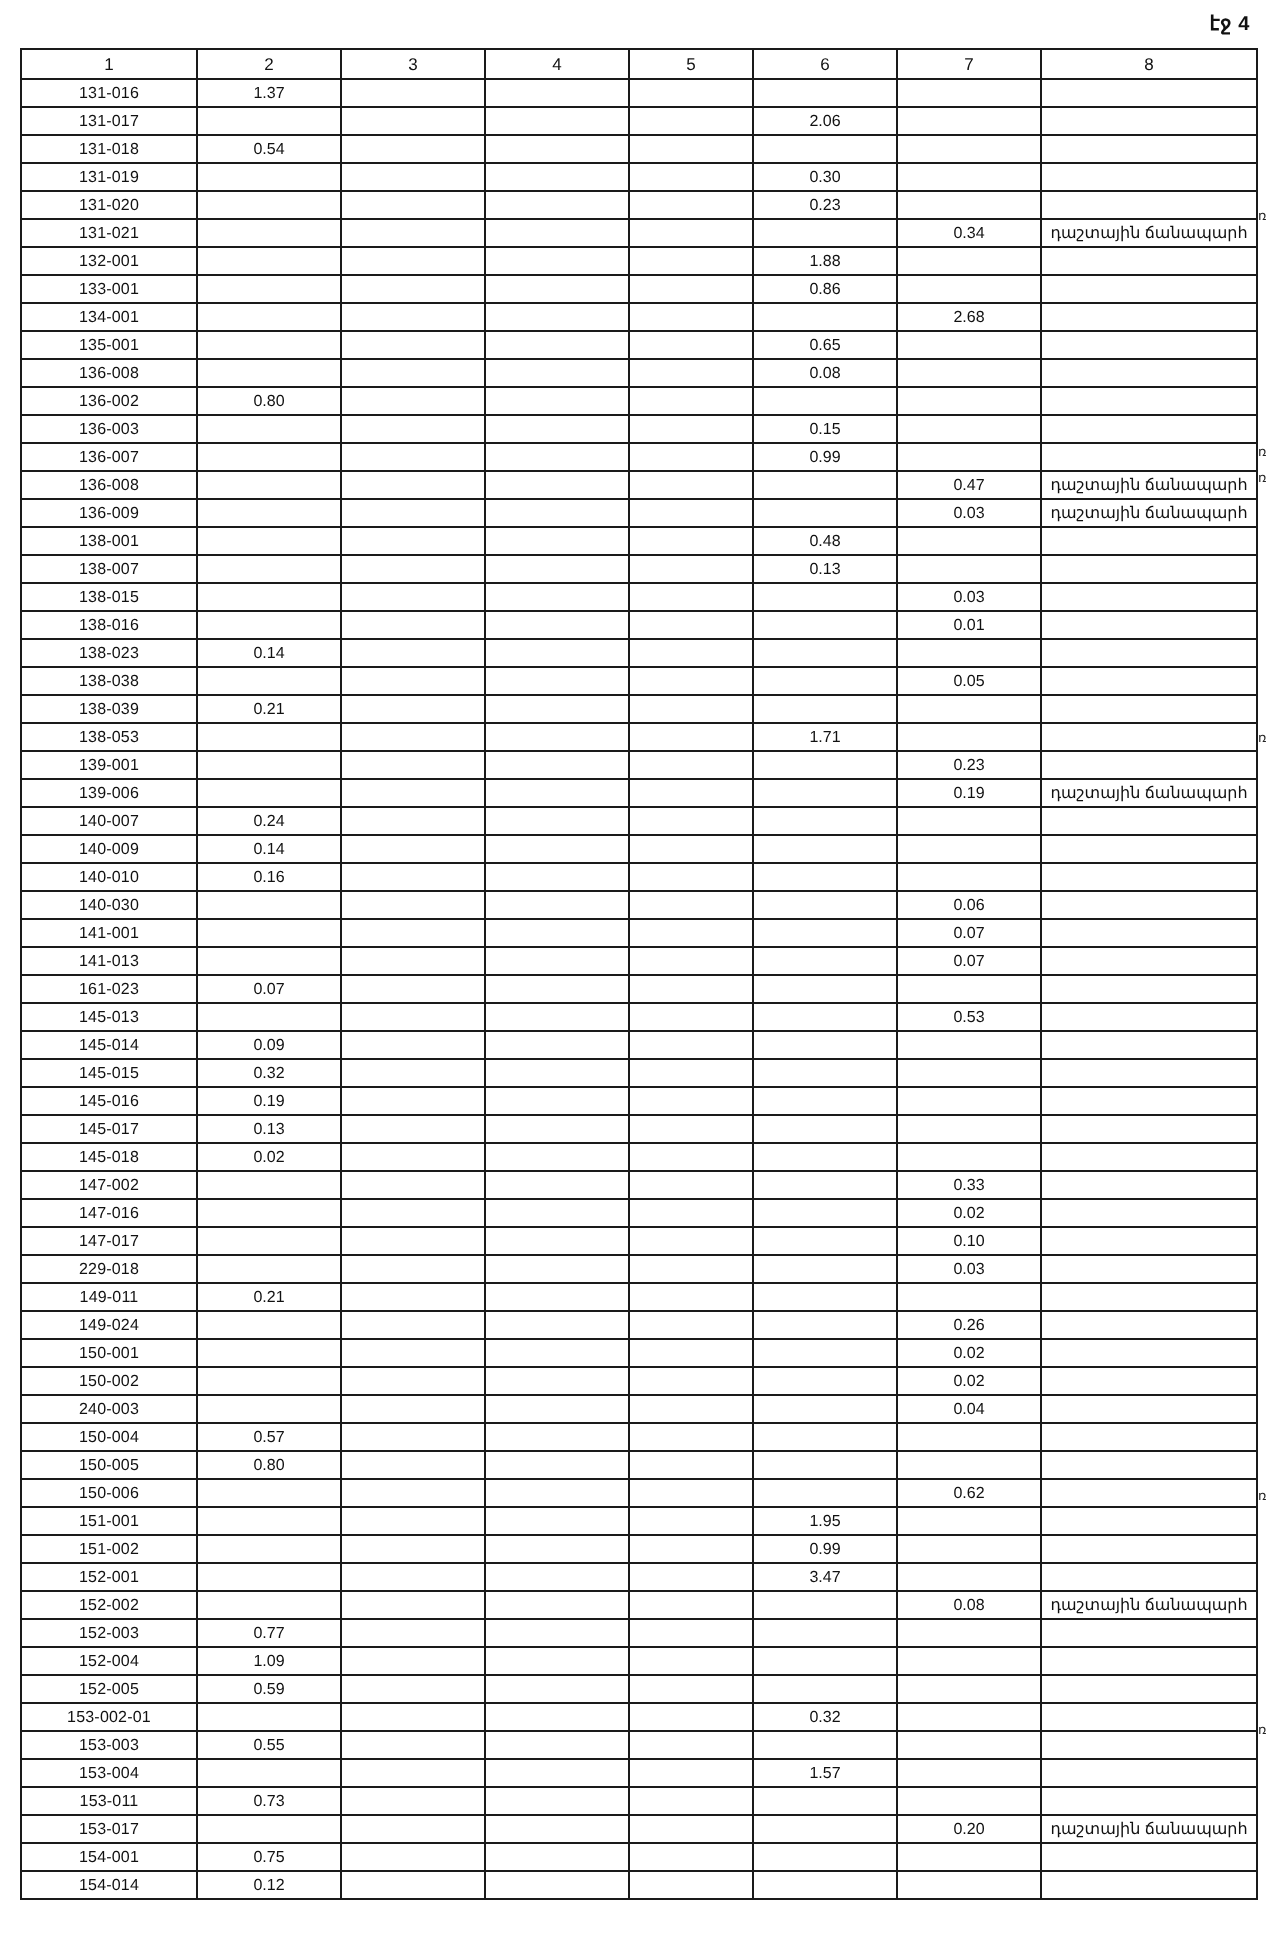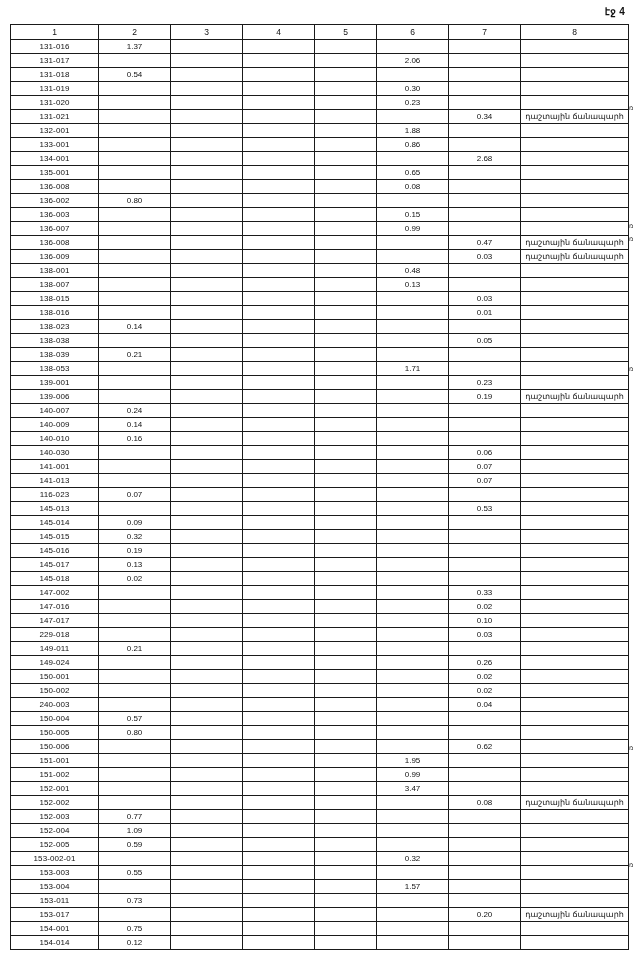--- a/index.html
+++ b/index.html
@@ -438,21 +438,21 @@
             <td class="code-cell">141-013</td>
             <td></td>
             <td></td>
             <td></td>
             <td></td>
             <td></td>
             <td>0.07</td>
             <td class="note-cell"></td>
           </tr>
           <tr>
-            <td class="code-cell">116-023</td>
+            <td class="code-cell">161-023</td>
             <td>0.07</td>
             <td></td>
             <td></td>
             <td></td>
             <td></td>
             <td></td>
             <td class="note-cell"></td>
           </tr>
           <tr>
             <td class="code-cell">145-013</td>

